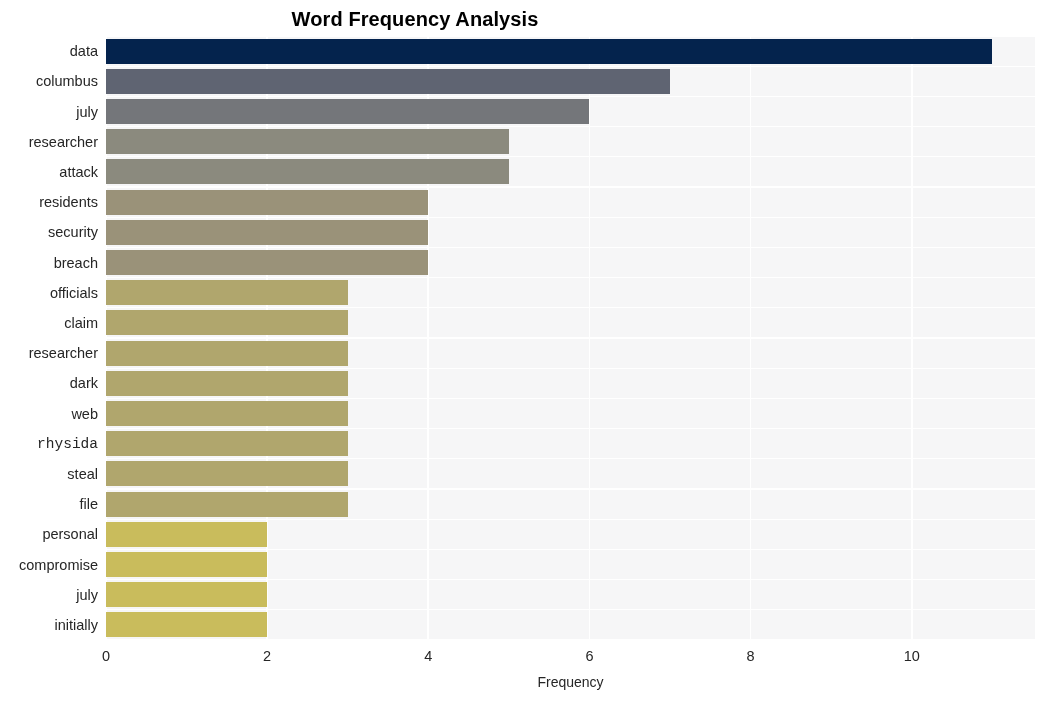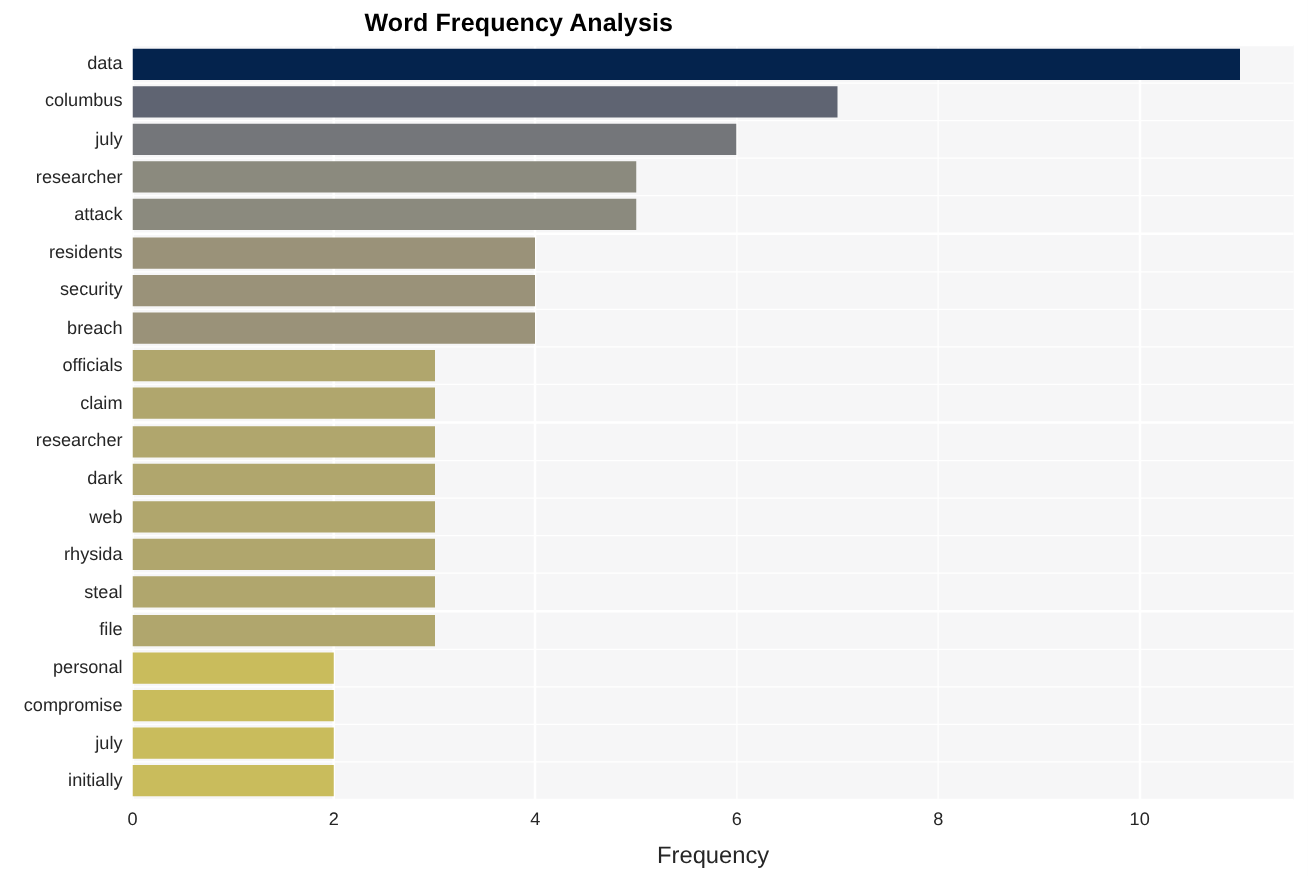--- a/index.html
+++ b/index.html
@@ -104,21 +104,21 @@
     text-align: center;
     font-size: 14.5px;
     color: #262626;
   }
   #x-axis-label {
     position: absolute;
     left: 106px;
     top: 674px;
     width: 929px;
     text-align: center;
-    font-size: 19px;
+    font-size: 14px;
     color: #262626;
   }
 </style>
 </head>
 <body>
 
 <div id="chart-root">
 
   <div id="chart-title">Word Frequency Analysis</div>
 
@@ -185,21 +185,21 @@
       <div class="ytick" style="top: 97.7px;">researcher</div>
       <div class="ytick" style="top: 127.9px;">attack</div>
       <div class="ytick" style="top: 158.1px;">residents</div>
       <div class="ytick" style="top: 188.3px; padding-left: 42px;">security</div>
       <div class="ytick" style="top: 218.5px;">breach</div>
       <div class="ytick" style="top: 248.7px;">officials</div>
       <div class="ytick" style="top: 278.9px;">claim</div>
       <div class="ytick" style="top: 309.1px;">researcher</div>
       <div class="ytick" style="top: 339.3px;">dark</div>
       <div class="ytick" style="top: 369.5px;">web</div>
-      <div class="ytick" style="top: 399.7px;">rhysida</div>
+      <div class="ytick" style="top: 399.7px; font-family: Liberation Mono, monospace;">rhysida</div>
       <div class="ytick" style="top: 429.9px; text-align: right;">steal</div>
       <div class="ytick" style="top: 460.1px;">file</div>
       <div class="ytick" style="top: 490.3px;">personal</div>
       <div class="ytick" style="top: 520.5px;">compromise</div>
       <div class="ytick" style="top: 550.7px;">july</div>
       <div class="ytick" style="top: 580.9px;">initially</div>
     </div>
 
   <div id="x-axis">
       <div class="xtick" style="left: 0px;">0</div>

